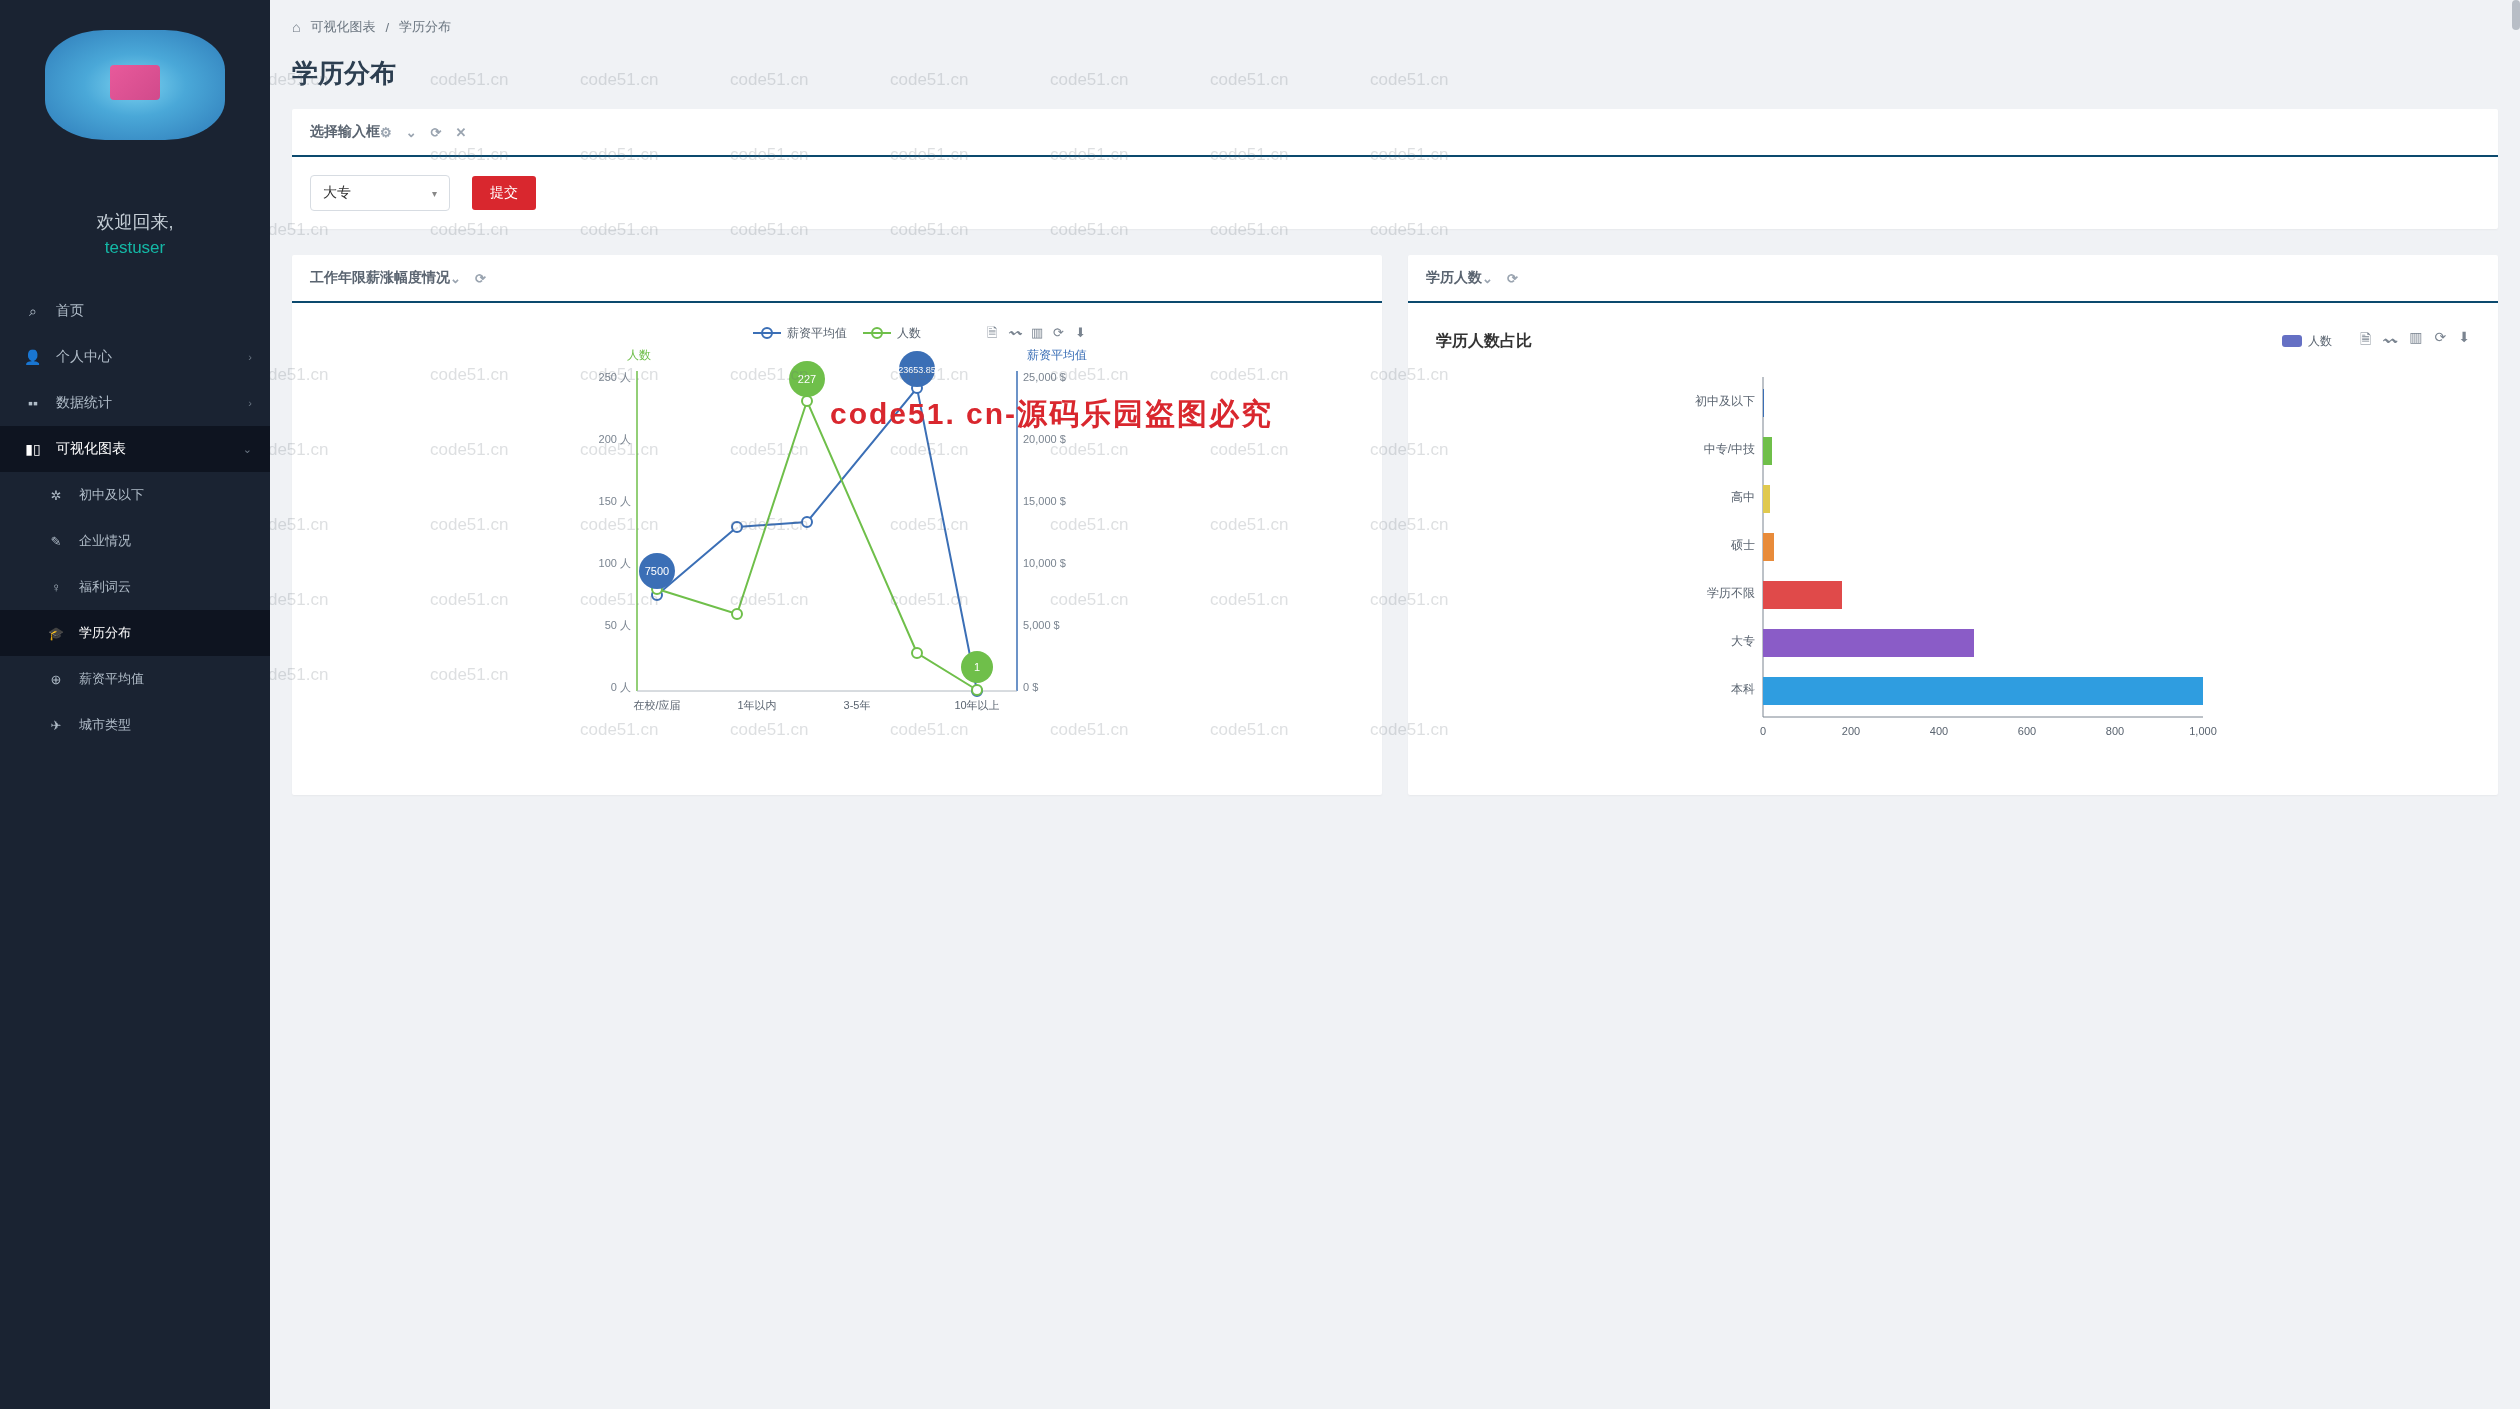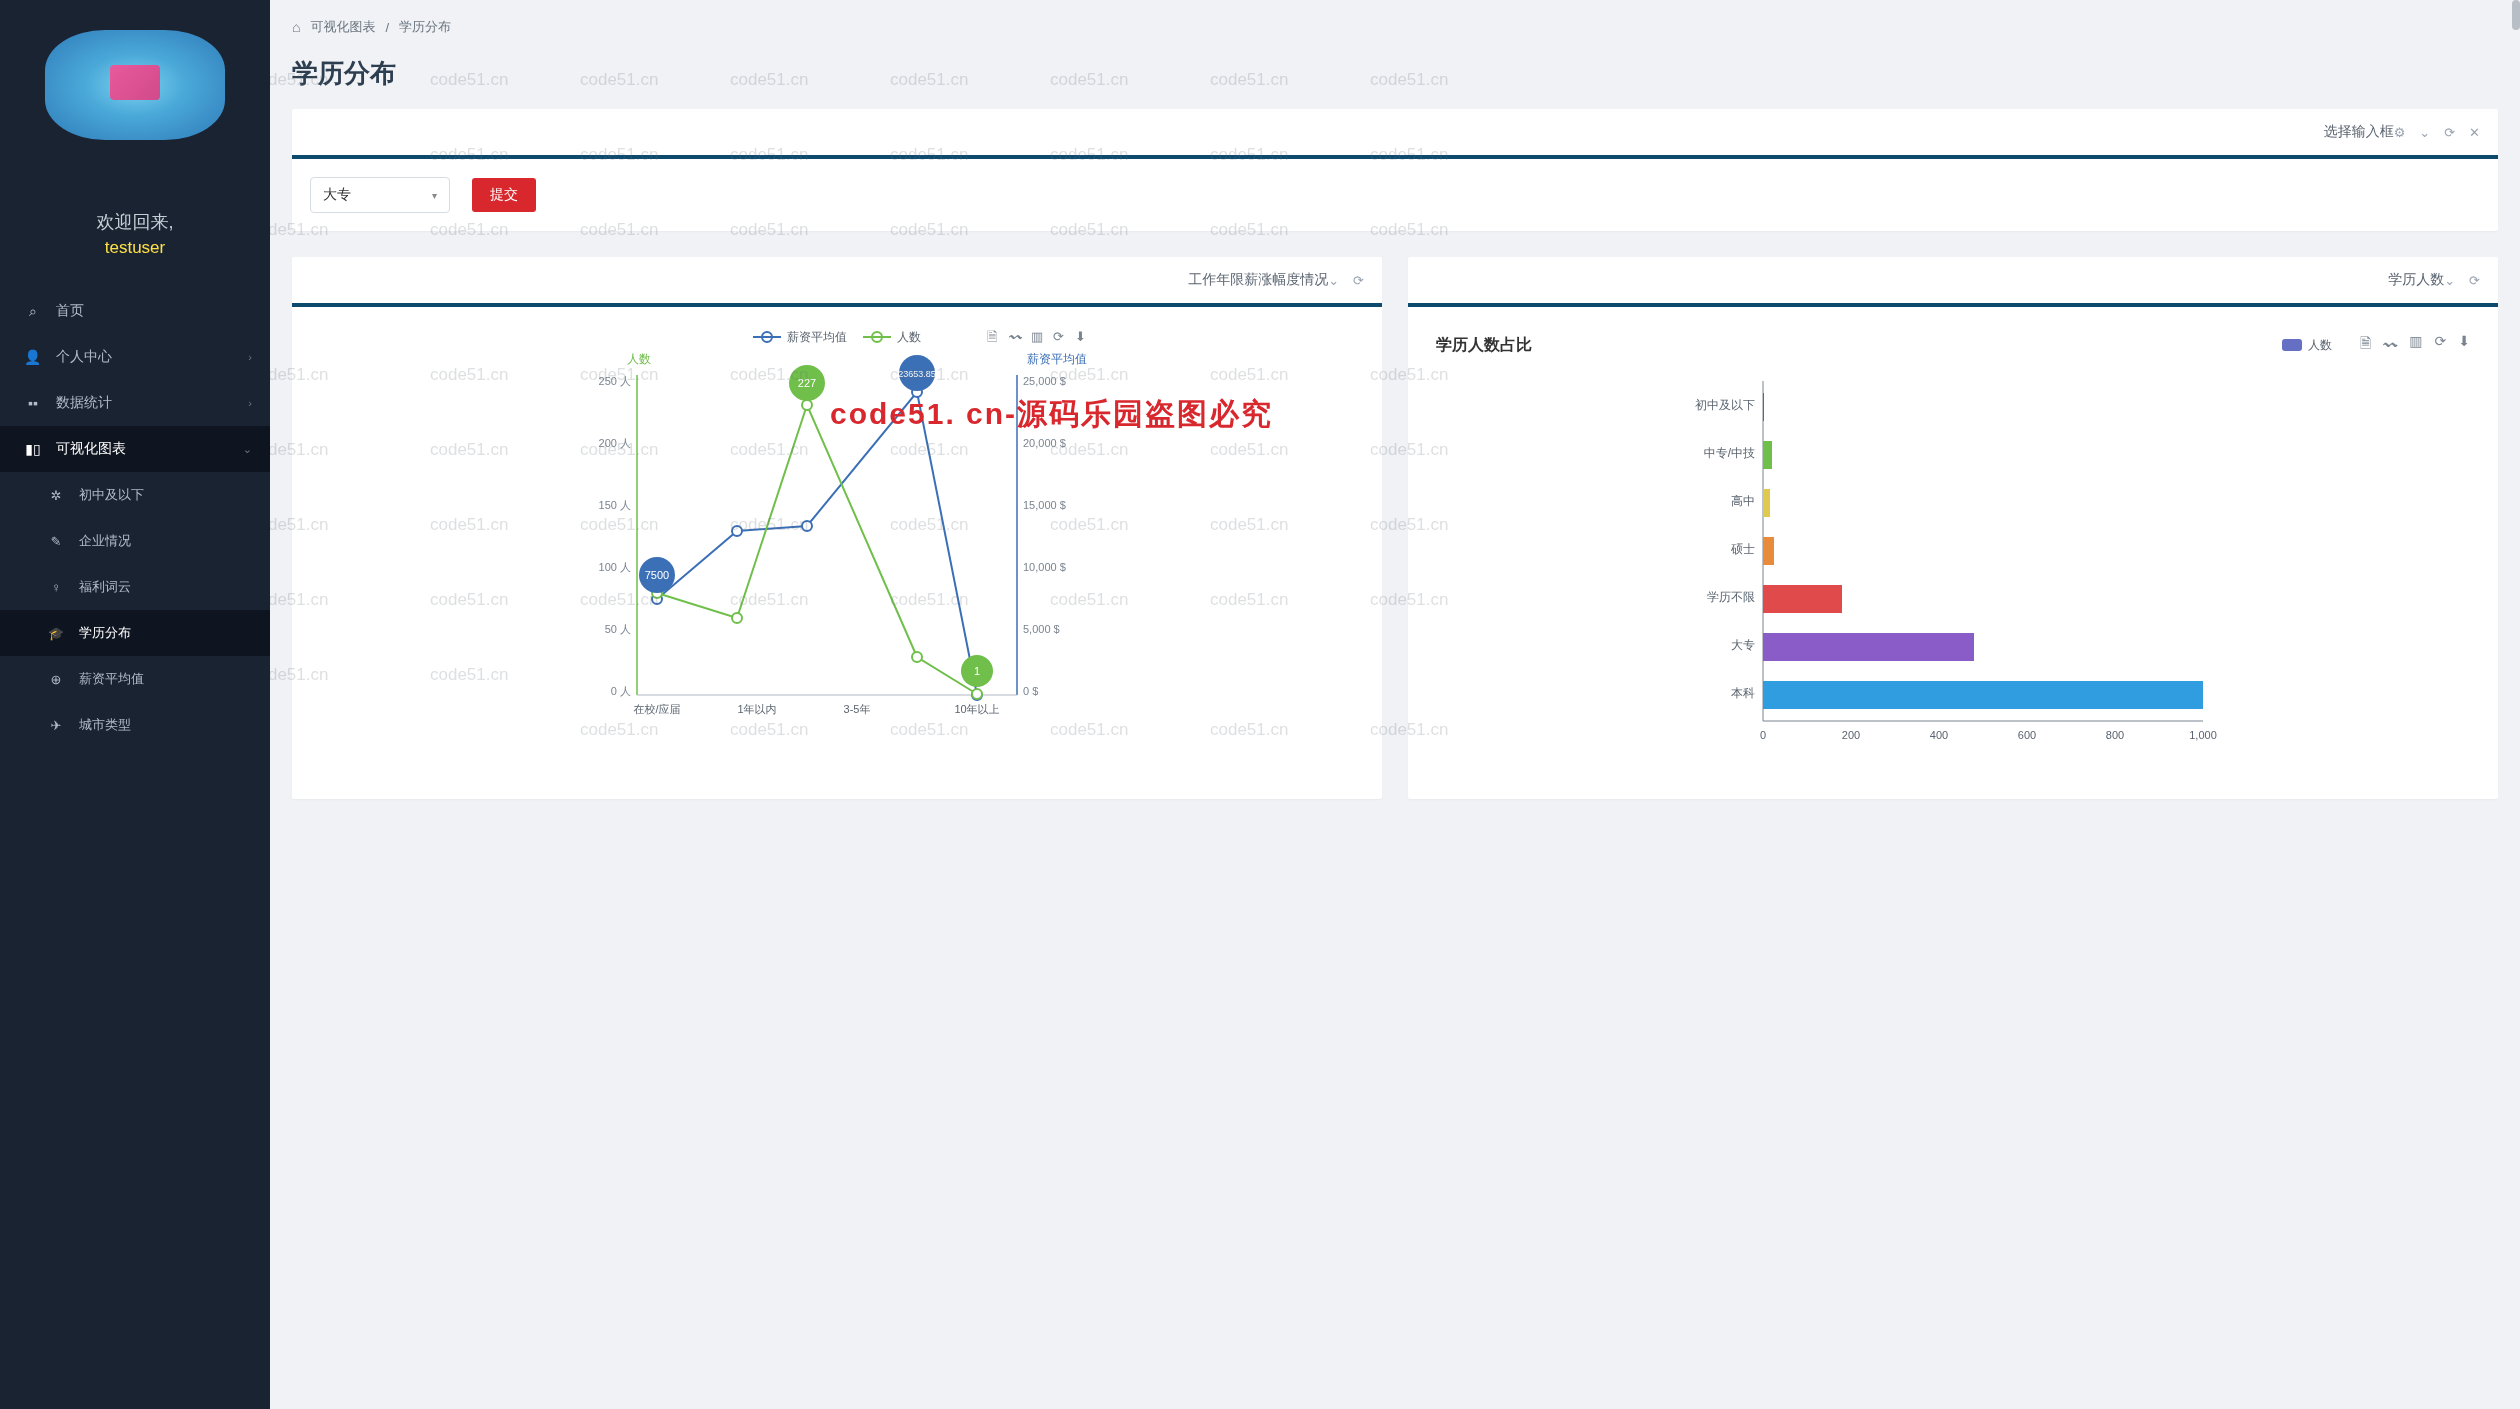--- a/index.html
+++ b/index.html
@@ -6,38 +6,38 @@
 body { font-family: -apple-system, "Microsoft YaHei", Arial, sans-serif; background: #f0f2f5; color: #333; font-size: 14px; }
 .layout { display: flex; height: 100vh; }
 
 
 .sidebar { width: 270px; background: #1a2332; color: #fff; display: flex; flex-direction: column; overflow-y: auto; }
 .avatar-box { padding: 30px 0 20px; text-align: center; }
 .avatar-img { width: 180px; height: 110px; border-radius: 60px/40px; margin: 0 auto; background: radial-gradient(ellipse at center, #7dd3f0 0%, #4aa8d8 40%, #2e7ab8 100%); display: flex; align-items: center; justify-content: center; position: relative; overflow: hidden; }
 .avatar-img::after { content: ""; position: absolute; width: 50px; height: 35px; background: linear-gradient(135deg,#e85a9b,#d14a8b); border-radius: 4px; top: 35px; }
 .welcome { text-align: center; margin: 50px 0 30px; }
 .welcome .line1 { color: #c5ced6; font-size: 18px; }
-.welcome .line2 { color: #fde047; font-size: 17px; margin-top: 4px; }
+.welcome .line2 { color: #14b8a6; font-size: 17px; margin-top: 4px; }
 .nav { list-style: none; }
 .nav li { display: flex; align-items: center; padding: 14px 22px; color: #b0bcc8; cursor: pointer; position: relative; }
 .nav li.active { background: #0e1420; color: #fff; }
 .nav li.sub { padding-left: 45px; font-size: 13px; }
 .nav li.sub.active { background: #0e1420; color: #fff; }
 .nav .icon { width: 22px; display: inline-block; margin-right: 12px; text-align: center; }
 .nav .chevron { position: absolute; right: 18px; font-size: 11px; color: #6a7684; }
 
 
 .main { flex: 1; display: flex; flex-direction: column; overflow: hidden; }
 .content { flex: 1; overflow-y: auto; padding: 0 22px; position: relative; }
 .breadcrumb { display: flex; align-items: center; gap: 10px; color: #6b7680; font-size: 13px; padding: 18px 0 10px; }
 .breadcrumb .home-icon { font-size: 14px; }
 .page-title { font-size: 26px; font-weight: 600; color: #2c3e50; margin: 10px 0 18px; }
 
 .panel { background: #fff; border-radius: 2px; margin-bottom: 26px; box-shadow: 0 1px 2px rgba(0,0,0,0.04); }
-.panel-head { display: flex; align-items: center; justify-content: flex-end; padding: 14px 18px; border-bottom: 4px solid #0c4a6e; }
+.panel-head { display: flex; align-items: center; justify-content: flex-start; padding: 14px 18px; border-bottom: 2px solid #0c4a6e; font-weight: bold; }
 .panel-title { color: #5a6470; font-size: 14px; }
 .panel-tools { display: flex; gap: 14px; color: #9aa4b0; font-size: 13px; }
 .panel-tools span { cursor: pointer; }
 .panel-body { padding: 18px; }
 
 .form-row { display: flex; gap: 22px; align-items: center; }
 .select-box { position: relative; width: 140px; border: 1px solid #d7dce2; border-radius: 4px; padding: 8px 12px; background: #fff; display: flex; justify-content: space-between; align-items: center; cursor: pointer; }
 .select-box .caret { font-size: 10px; color: #888; }
 .btn-submit { background: #d9272e; color: #fff; border: none; padding: 8px 18px; border-radius: 3px; font-size: 14px; cursor: pointer; }
 

